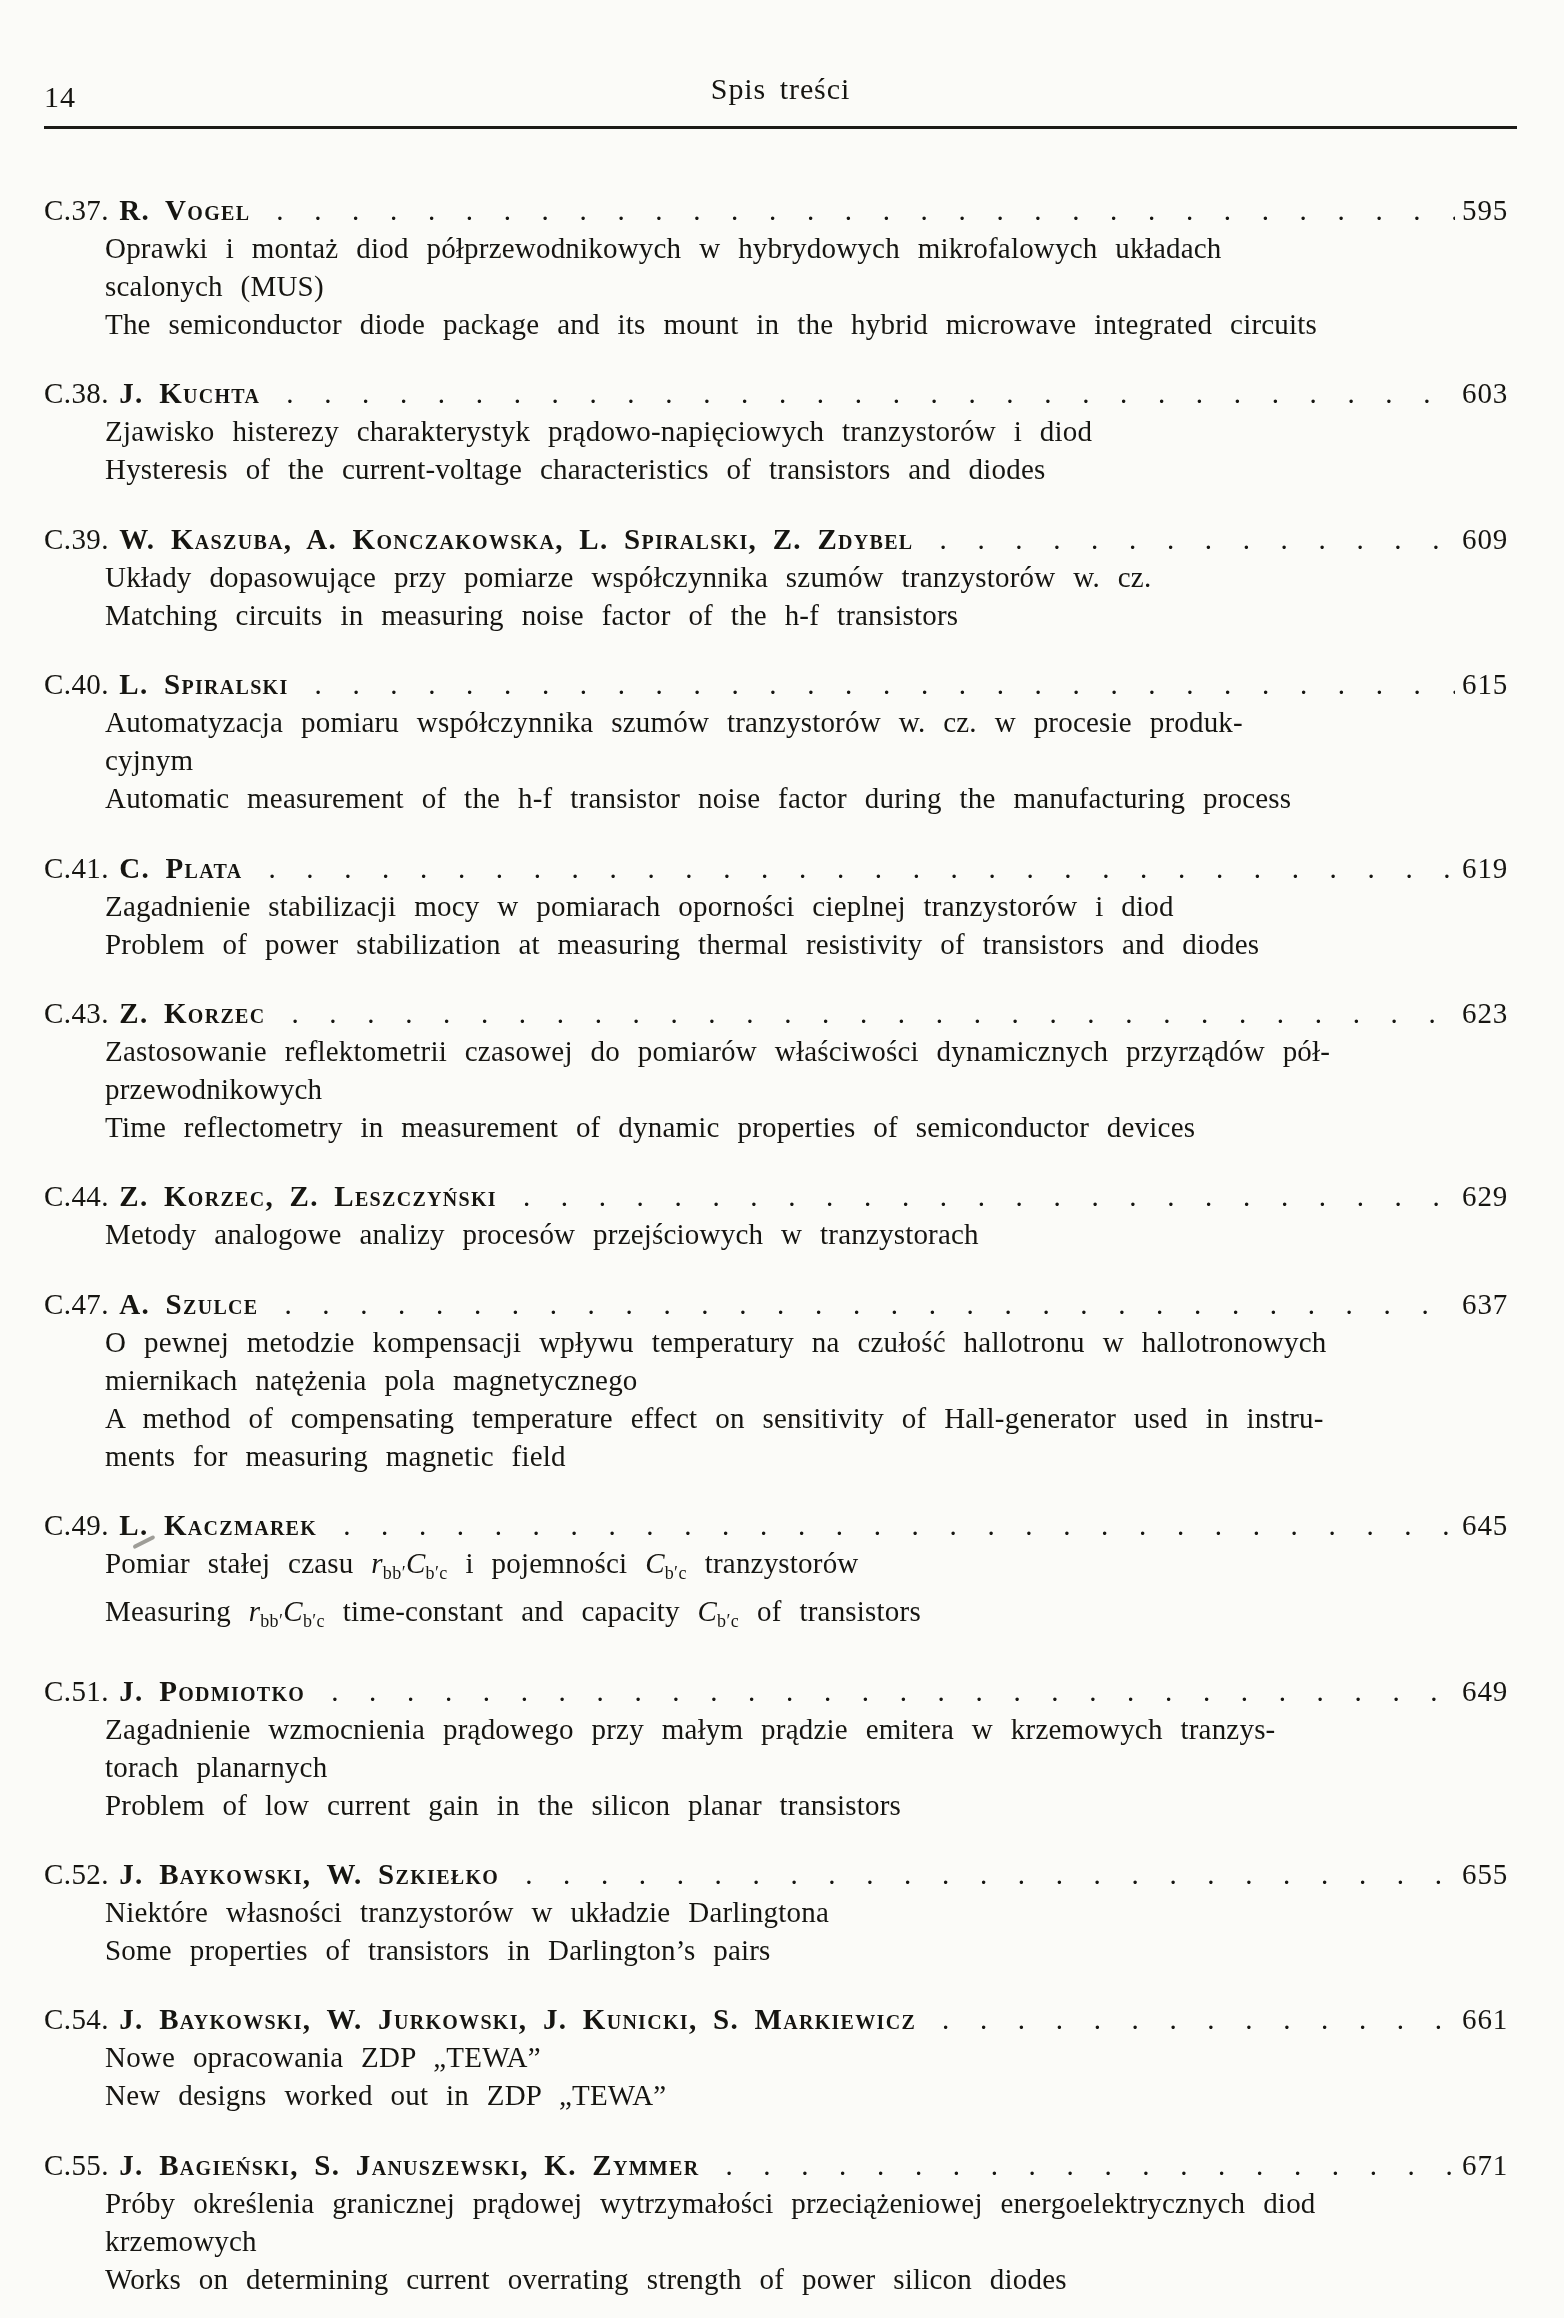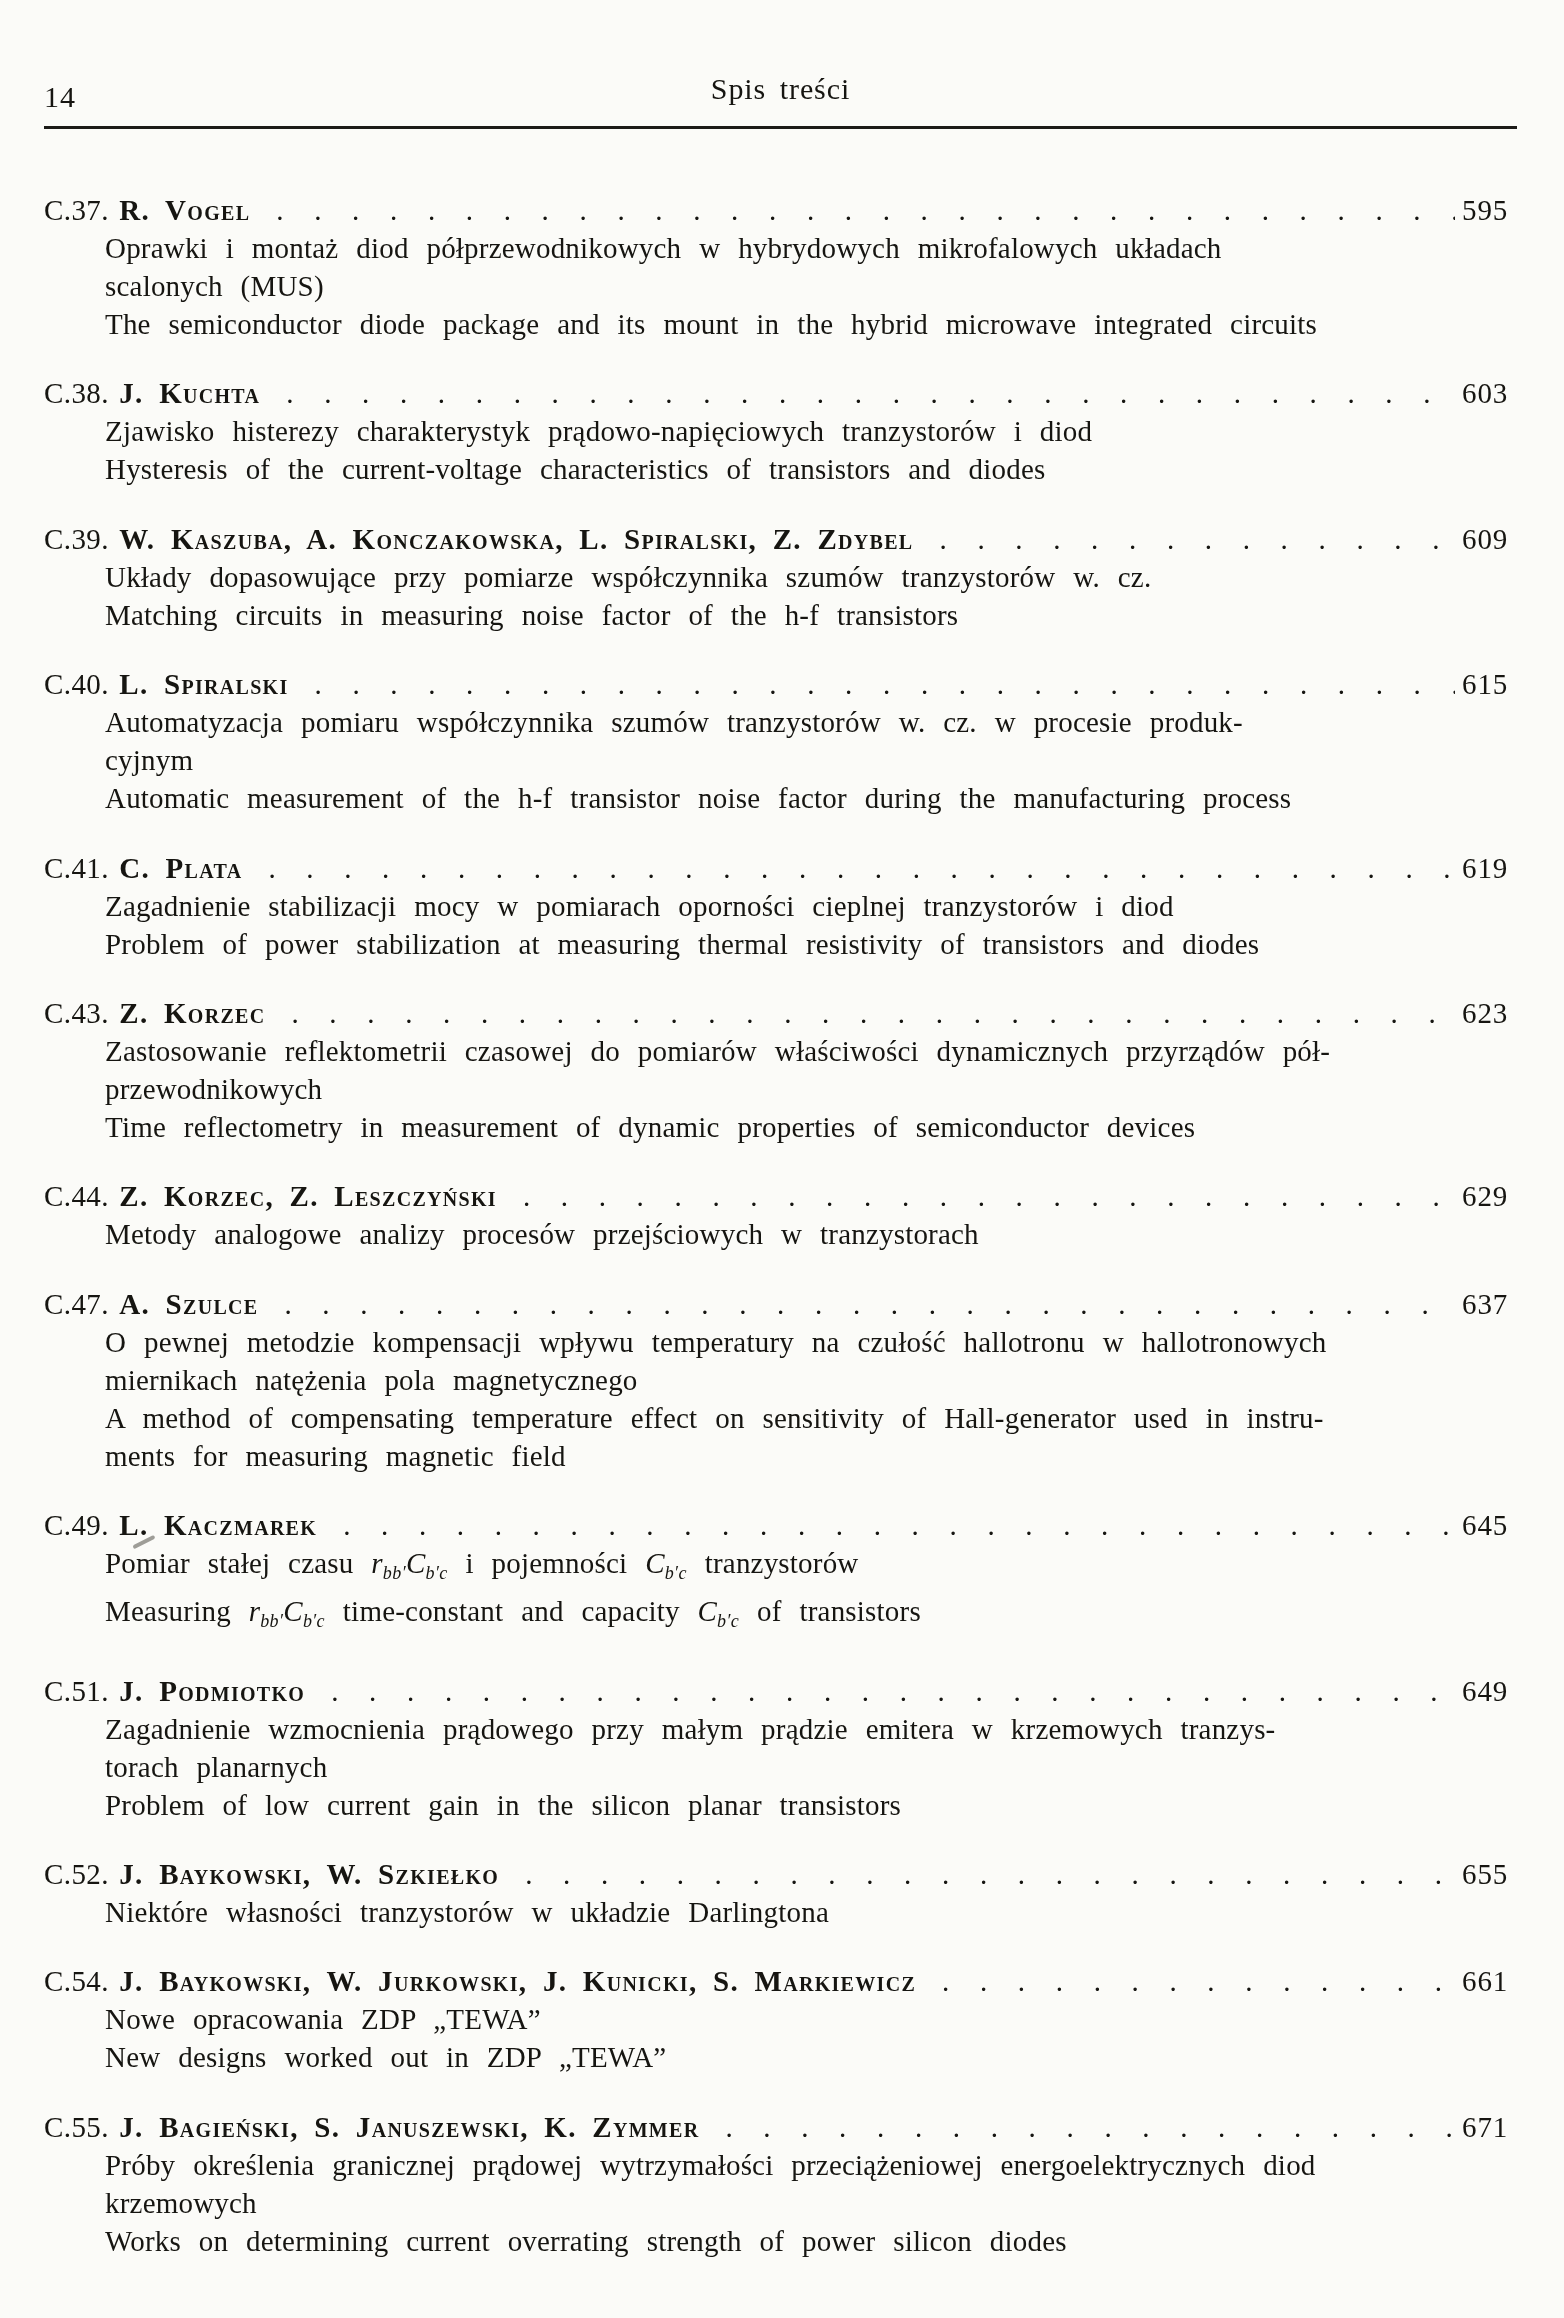--- a/index.html
+++ b/index.html
@@ -45,21 +45,20 @@
   .dots { flex: 1 1 35px; overflow: hidden; white-space: nowrap; margin: 0 7px 0 26px; }
   .dots::after {
     content: ". . . . . . . . . . . . . . . . . . . . . . . . . . . . . . . . . . . . . . . . . . . .";
     word-spacing: 23.4px;
   }
   .pg { flex: 0 0 auto; min-width: 55px; text-align: left; letter-spacing: 0.9px; }
   .titles { margin-left: 61px; line-height: 38px; }
   .tline { word-spacing: 10.4px; letter-spacing: 0.2px; }
   .seg-i { font-style: italic; }
   .seg-sub {
-    font-style: italic;
     font-size: 18px;
     vertical-align: -6px;
     letter-spacing: 0.4px;
   }
   .smudge {
     position: absolute; left: 132px; top: 1540px;
     width: 24px; height: 4.3px;
     background: #8d8c86;
     border-radius: 2.6px;
     transform: rotate(-27deg);
@@ -254,20 +253,23 @@
     <div class="hrow">
       <span class="eid">C.52.</span>
       <span class="auth">J. Baykowski, W. Szkiełko</span>
       <span class="dots"></span>
       <span class="pg">655</span>
     </div>
     <div class="titles">
       <div>
             <div class="tline">Niektóre własności tranzystorów w układzie Darlingtona</div>
           </div>
+      <div>
+            <div class="tline">Some properties of transistors in Darlington’s pairs</div>
+          </div>
     </div>
   </section>
 
   <section class="entry">
     <div class="hrow">
       <span class="eid">C.54.</span>
       <span class="auth">J. Baykowski, W. Jurkowski, J. Kunicki, S. Markiewicz</span>
       <span class="dots"></span>
       <span class="pg">661</span>
     </div>

